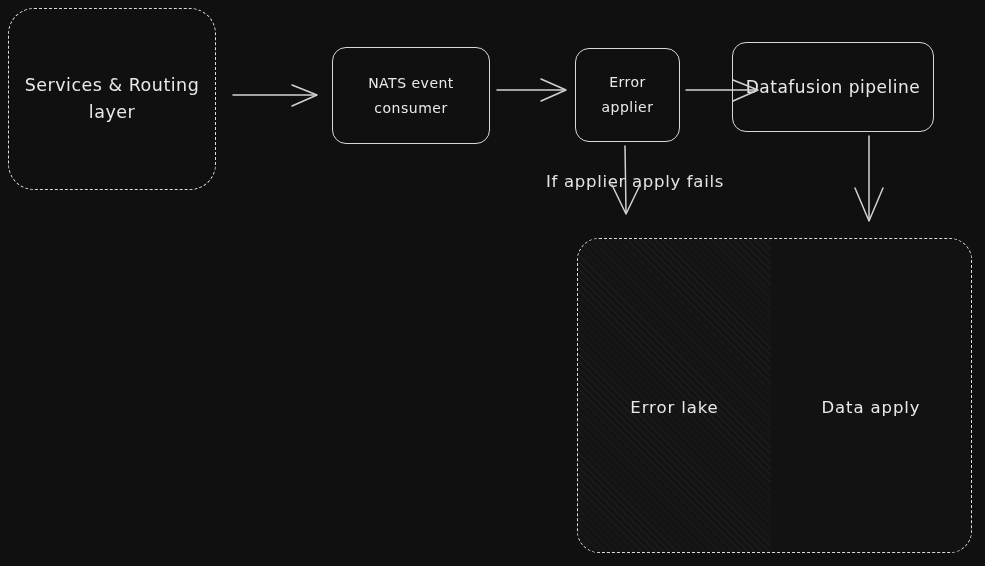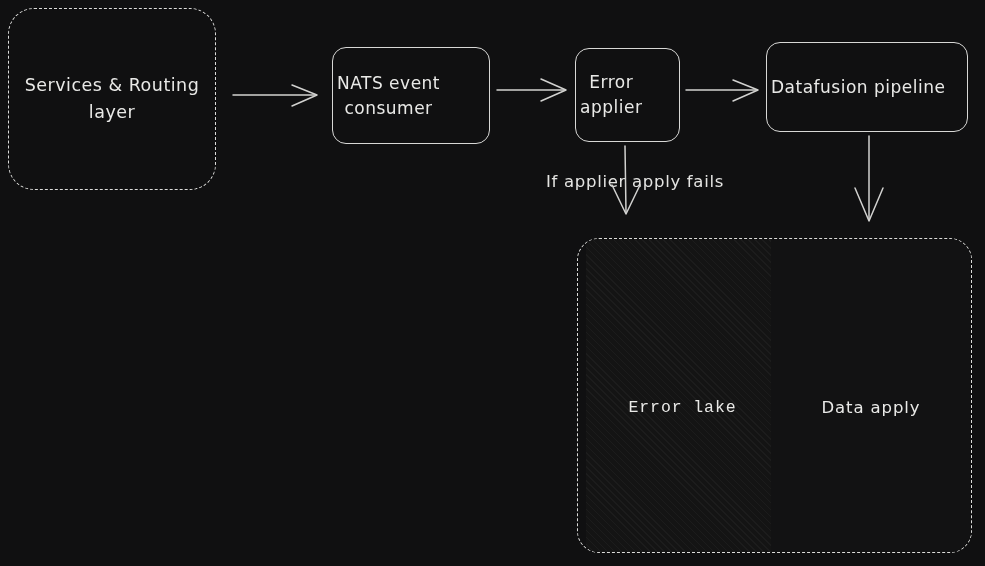--- a/index.html
+++ b/index.html
@@ -15,24 +15,25 @@
     overflow: hidden;
     font-family: "DejaVu Sans", sans-serif;
   }
 
   
   .box {
     position: absolute;
     box-sizing: border-box;
     display: flex;
     align-items: center;
+    justify-content: center;
   }
   .box .txt {
     color: #e9e9e7;
-    font-size: 17px;
+    font-size: 14px;
     line-height: 25px;
     text-align: center;
     letter-spacing: 0.5px;
     white-space: pre-line;
     padding: 0 4px;
   }
   .box.solid {
     border: 1.6px solid #d8d8d6;
     border-radius: 14px;
     background: transparent;
@@ -51,21 +52,21 @@
     height: 182px;
   }
   #services-box .txt {
     width: 215px;
     font-size: 17.5px;
     line-height: 27px;
   }
 
   #nats-box   { left: 332px; top: 47px;  width: 158px; height: 97px; }
   #schema-box { left: 575px; top: 48px;  width: 105px; height: 94px; }
-  #datafusion-box { left: 766px; top: 42px; width: 202px; height: 90px; }
+  #datafusion-box { left: 732px; top: 42px; width: 202px; height: 90px; }
   #datafusion-box .txt { font-size: 17px; white-space: nowrap; }
 
   
   #lakes-container {
     left: 577px;
     top: 238px;
     width: 395px;
     height: 315px;
     border: 1.8px dashed #dcdcda;
     border-radius: 22px;
@@ -74,30 +75,29 @@
   }
   .lake {
     position: absolute;
     top: 0;
     bottom: 0;
     display: flex;
     align-items: center;
     justify-content: center;
   }
   #error-lake {
-    left: 8px;
+    left: 0;
     width: 193px;
     background-color: #141414;
     background-image: repeating-linear-gradient(
         45deg,
         rgba(255,255,255,0.035) 0px,
         rgba(255,255,255,0.035) 1px,
         rgba(255,255,255,0.0) 1px,
         rgba(255,255,255,0.0) 5px);
-    font-family: Liberation Mono, monospace;
   }
   #data-lake {
     left: 193px;
     right: 0;
     background: #121213;
   }
   .lake-label {
     color: #e9e9e7;
     font-size: 16.5px;
     letter-spacing: 0.9px;

